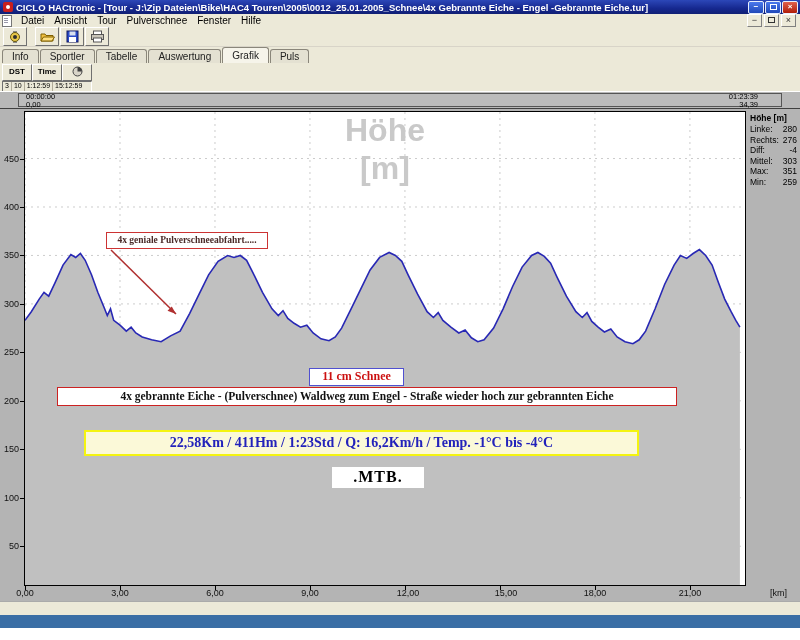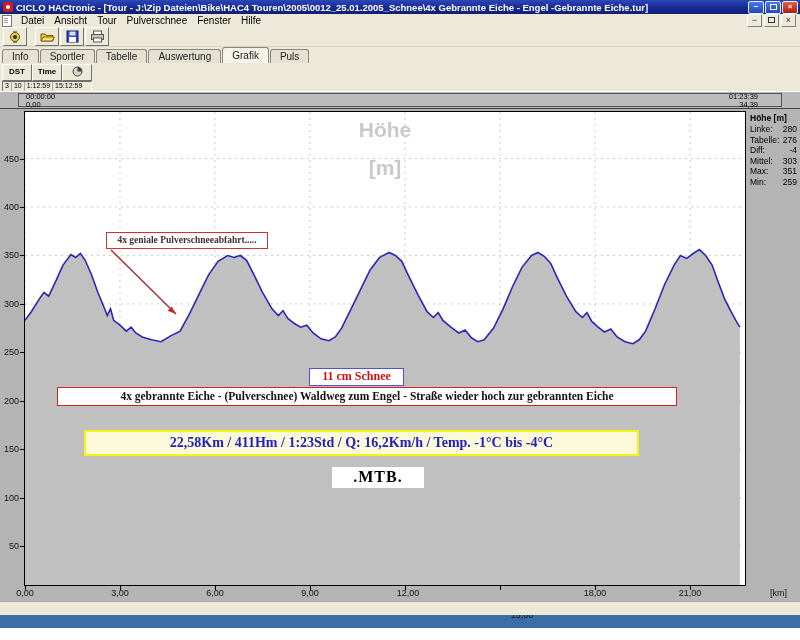--- a/index.html
+++ b/index.html
@@ -83,21 +83,21 @@
   
   .chart-region{position:absolute;left:0;top:109px;width:800px;height:492px;background:#b4b4b4;}
   .plot-wrap{position:absolute;left:24px;top:2px;width:720px;height:473px;background:#fff;border:1px solid #000;}
   .plot-wrap svg{display:block;}
   .ylabel{position:absolute;left:0;width:19px;text-align:right;font-size:9px;color:#111;line-height:10px;}
   .ytick{position:absolute;left:20px;width:4px;height:1px;background:#000;}
   .xlabel{position:absolute;width:34px;text-align:center;font-size:9px;color:#111;top:479px;}
   .xtick{position:absolute;width:1px;height:4px;background:#000;top:477px;}
   .kmlabel{position:absolute;left:770px;top:479px;font-size:9px;color:#111;}
   .watermark{position:absolute;left:270px;top:2px;width:230px;text-align:center;color:#c9c9c9;
-    font-weight:bold;font-size:21px;line-height:38px;z-index:1;}
+    font-weight:bold;font-size:32px;line-height:38px;z-index:1;}
   .stats-panel{position:absolute;left:747px;top:0;width:53px;height:478px;font-size:8.5px;color:#000;padding-top:4px;box-sizing:border-box;}
   .stats-title{font-weight:bold;padding-left:3px;margin-bottom:1px;}
   .stat-row{display:flex;justify-content:space-between;padding:0 3px;line-height:10.5px;}
 
   
   .ann{position:absolute;font-family:"Liberation Serif","DejaVu Serif",serif;font-weight:bold;
     white-space:nowrap;z-index:3;}
   .ann-downhill{left:106px;top:123px;width:160px;height:15px;border:1px solid #cc3333;background:rgba(255,255,255,0.85);
     color:#4a2a28;font-size:9.5px;line-height:14px;text-align:center;}
   .ann-arrow{position:absolute;left:108px;top:139px;z-index:3;}
@@ -357,38 +357,38 @@
           <div class="xlabel" style="left: 8px;">0,00</div>
           <div class="xtick" style="left: 25px;"></div>
           <div class="xlabel" style="left: 102.987px;">3,00</div>
           <div class="xtick" style="left: 119.987px;"></div>
           <div class="xlabel" style="left: 197.974px;">6,00</div>
           <div class="xtick" style="left: 214.974px;"></div>
           <div class="xlabel" style="left: 292.96px;">9,00</div>
           <div class="xtick" style="left: 309.96px;"></div>
           <div class="xlabel" style="left: 391px;">12,00</div>
           <div class="xtick" style="left: 404.947px;"></div>
-          <div class="xlabel" style="left: 505px; margin-top: 22px;">15,00</div>
+          <div class="xlabel" style="left: 489px;">15,00</div>
           <div class="xtick" style="left: 499.934px;"></div>
           <div class="xlabel" style="left: 577.921px;">18,00</div>
           <div class="xtick" style="left: 594.921px;"></div>
           <div class="xlabel" style="left: 672.908px;">21,00</div>
           <div class="xtick" style="left: 689.908px;"></div>
         </div>
     <span class="kmlabel">[km]</span>
 
     <div class="stats-panel">
       <div class="stats-title">Höhe [m]</div>
       <div id="stats-rows">
             <div class="stat-row">
               <span class="stat-label">Linke:</span>
               <span class="stat-value">280</span>
             </div>
             <div class="stat-row">
-              <span class="stat-label">Tabelle:</span>
+              <span class="stat-label">Rechts:</span>
               <span class="stat-value">276</span>
             </div>
             <div class="stat-row">
               <span class="stat-label">Diff:</span>
               <span class="stat-value">-4</span>
             </div>
             <div class="stat-row">
               <span class="stat-label">Mittel:</span>
               <span class="stat-value">303</span>
             </div>

